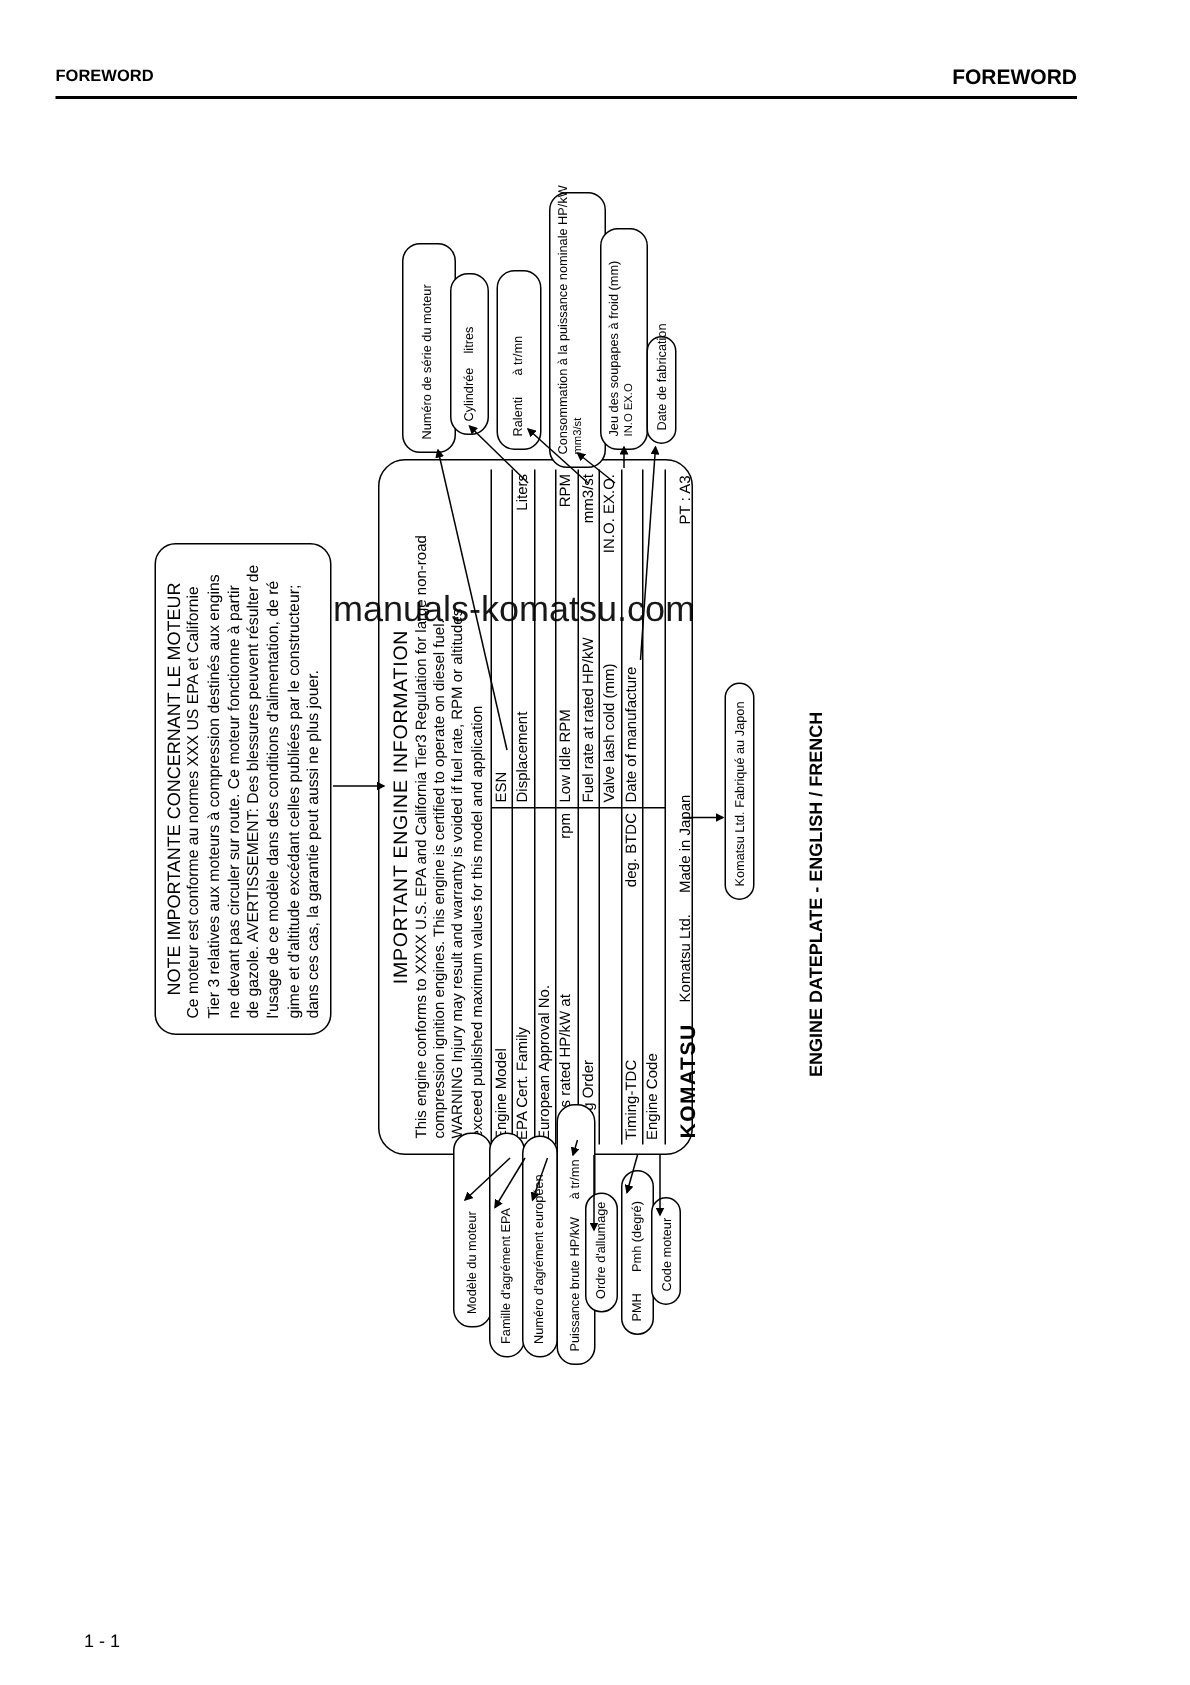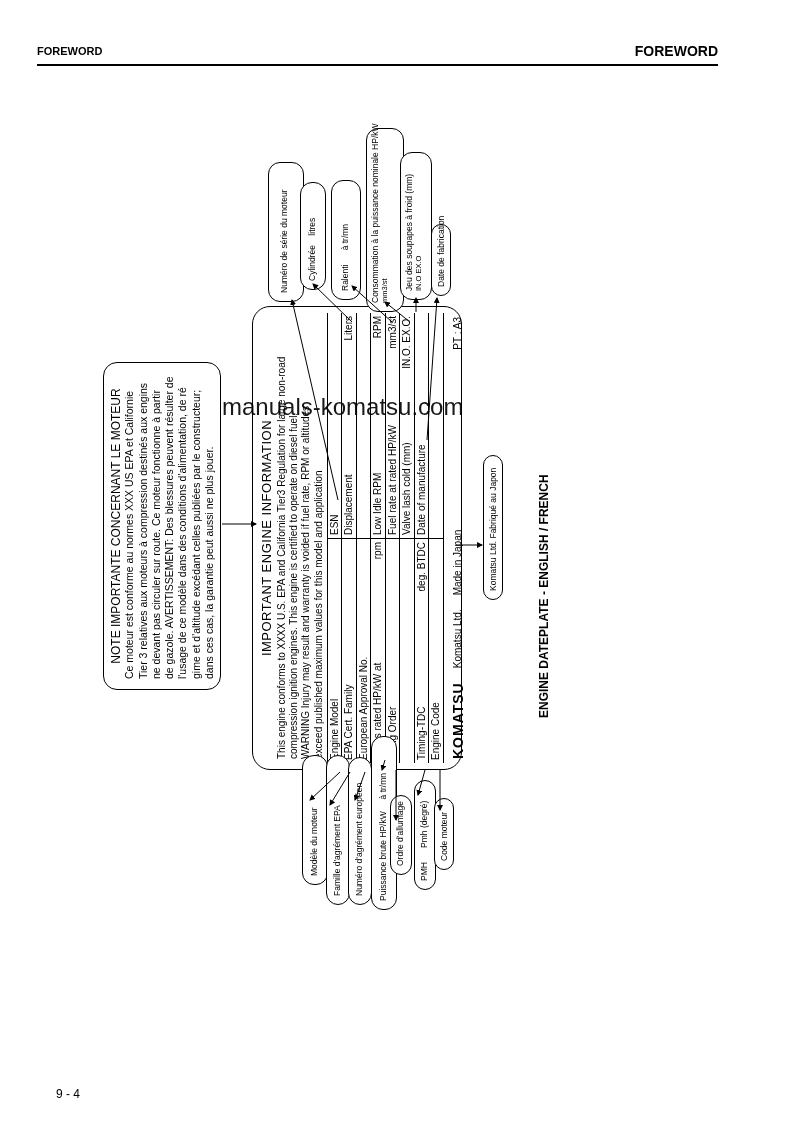--- a/index.html
+++ b/index.html
@@ -203,13 +203,13 @@
     <line x1="385" y1="760" x2="382" y2="770"></line>
     <line x1="396" y1="770" x2="396" y2="820"></line>
     <line x1="425" y1="770" x2="418" y2="795"></line>
     <line x1="440" y1="770" x2="440" y2="810"></line>
     <line x1="456" y1="545" x2="482" y2="545"></line>
   </g>
 </svg>
 
 <div class="watermark">manuals-komatsu.com</div>
 
-<div class="page-num">9 - 4</div>
+<div class="page-num">1 - 1</div>
 
 </body></html>

